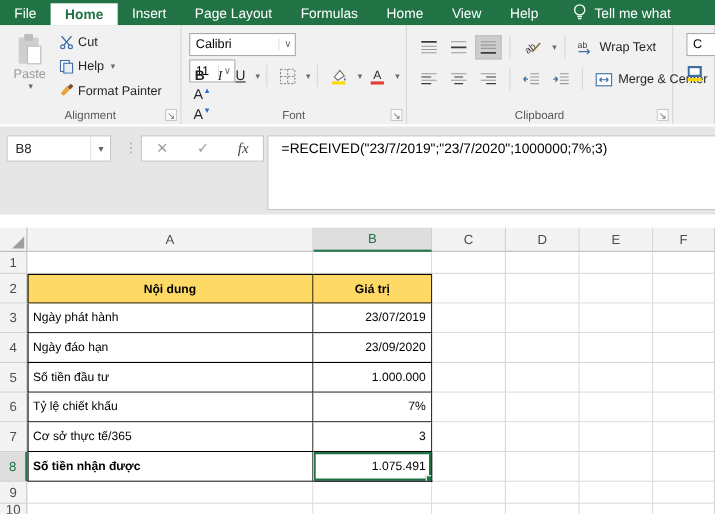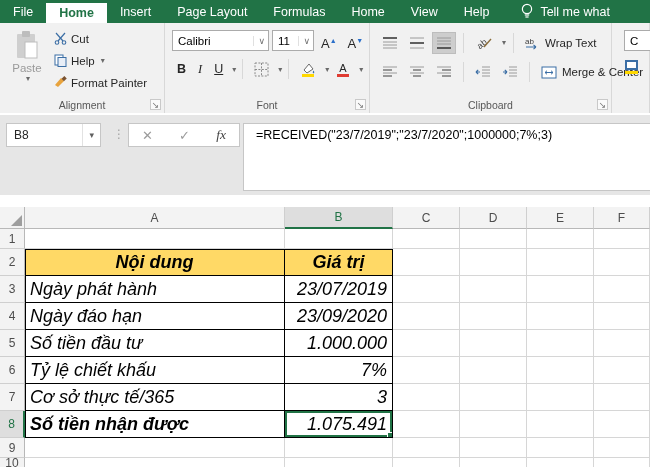--- a/index.html
+++ b/index.html
@@ -23,21 +23,21 @@
   .g-align { width:242px; }
   .g-num  { flex:1; }
 
   .pastebtn { position:absolute; left:6px; top:5px; width:42px; height:68px; text-align:center; color:#9a9a9a; font-size:11.5px; cursor:pointer; }
   .clipicon { display:block; margin:2px auto 2px; }
   .smallrow { position:absolute; left:54px; display:flex; align-items:center; gap:4px; font-size:11.5px; color:#262626; cursor:pointer; white-space:nowrap; }
   .ddv { font-size:8px; color:#6a6a6a; margin-left:2px; }
 
   .combo { background:#fff; border:1px solid #ababab; display:flex; align-items:center; font-size:11.5px; height:21px; padding:0 3px 0 5px; cursor:pointer; }
   .combo .chev { margin-left:auto; color:#707070; font-size:9px; padding-left:4px; border-left:1px solid #e0e0e0; }
-  .fontrow1 { position:absolute; left:7px; top:7px; display:flex; gap:3px; align-items:flex-end; }
+  .fontrow1 { position:absolute; left:7px; top:7px; display:flex; gap:3px; align-items:flex-start;flex-direction:column; }
   .fontrow2 { position:absolute; left:7px; top:36px; display:flex; gap:2px; align-items:center; font-size:12.5px; color:#262626; }
   .fbtn { padding:2px 5px; cursor:pointer; }
   .bold { font-weight:bold; }
   .ital { font-style:italic; }
   .und  { text-decoration:underline; }
   .fontszbtn { position:relative; font-size:13px; padding:0 4px; cursor:pointer; color:#262626; }
   .fontszbtn sup { font-size:7px; color:#2a6fc9; }
   .vsep { width:1px; height:20px; background:#d8d8d8; margin:0 4px; }
 
   .alrow1 { position:absolute; left:8px; top:8px; display:flex; align-items:center; gap:3px; }
@@ -59,21 +59,21 @@
   .finput { position:absolute; left:243px; top:8px; right:0; height:68px; background:#fff; border:1px solid #c6c6c6; border-right:none; font-size:12.5px; color:#000; padding:4px 4px 0 12px; }
 
   
   .sheet { position:absolute; left:0; top:207px; width:650px; height:260px; display:grid; grid-template-columns:25px 260px 108px 67px 67px 67px 1fr; background:#fff; }
   .ch, .rh, .corner { background:#f3f3f3; font-size:12px; color:#4d4d4d; display:flex; align-items:center; justify-content:center; border-right:1px solid #cfcfcf; border-bottom:1px solid #b8b8b8; cursor:pointer; }
   .rh { border-bottom:1px solid #cfcfcf; border-right:1px solid #b8b8b8; }
   .ch.selhd { background:#dedede; color:#217346; border-bottom:2px solid #217346; }
   .rh.selhd { background:#dedede; color:#217346; border-right:2px solid #217346; }
   .corner { position:relative; border-right:1px solid #b8b8b8; }
   .corner .tri { position:absolute; right:2px; bottom:2px; width:0; height:0; border-left:11px solid transparent; border-bottom:11px solid #9e9e9e; }
-  .cell { font-size:18px; color:#000; display:flex; align-items:center; padding:0 5px; border-right:1px solid #d6d6d6; border-bottom:1px solid #d6d6d6; background:#fff; white-space:nowrap; overflow:hidden; cursor:cell;font-style:italic; }
+  .cell { font-size:11px; color:#000; display:flex; align-items:center; padding:0 5px; border-right:1px solid #d6d6d6; border-bottom:1px solid #d6d6d6; background:#fff; white-space:nowrap; overflow:hidden; cursor:cell; }
   .cell.right { justify-content:flex-end; }
   .cell.center { justify-content:center; }
   .cell.tbl { border-right:1px solid #000; border-bottom:1px solid #000; }
   .cell.tbl-left { border-left:1px solid #000; padding-left:4px; }
   .cell.tbl-top { border-top:1px solid #000; }
   .cell.hdr { background:#ffd966; font-weight:bold; }
   .cell.b { font-weight:bold; }
   .cell.sel { position:relative; box-shadow:inset 0 0 0 2px #217346; z-index:3; }
   .cell.sel::after { content:""; position:absolute; right:-3px; bottom:-3px; width:6px; height:6px; background:#217346; border:1px solid #fff; z-index:4; }
 

